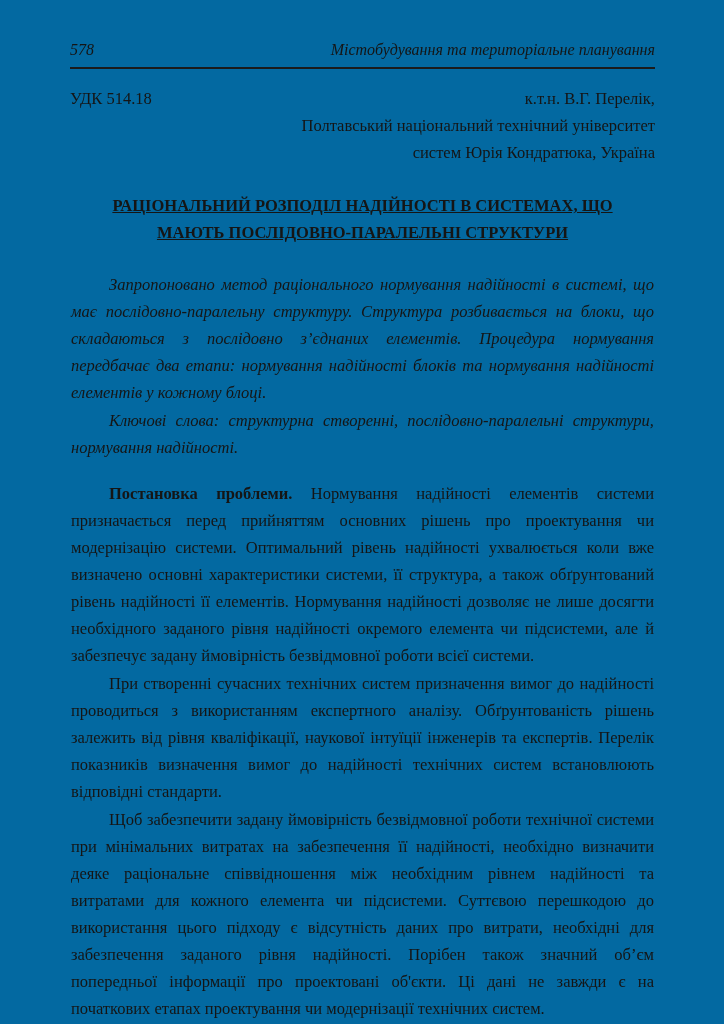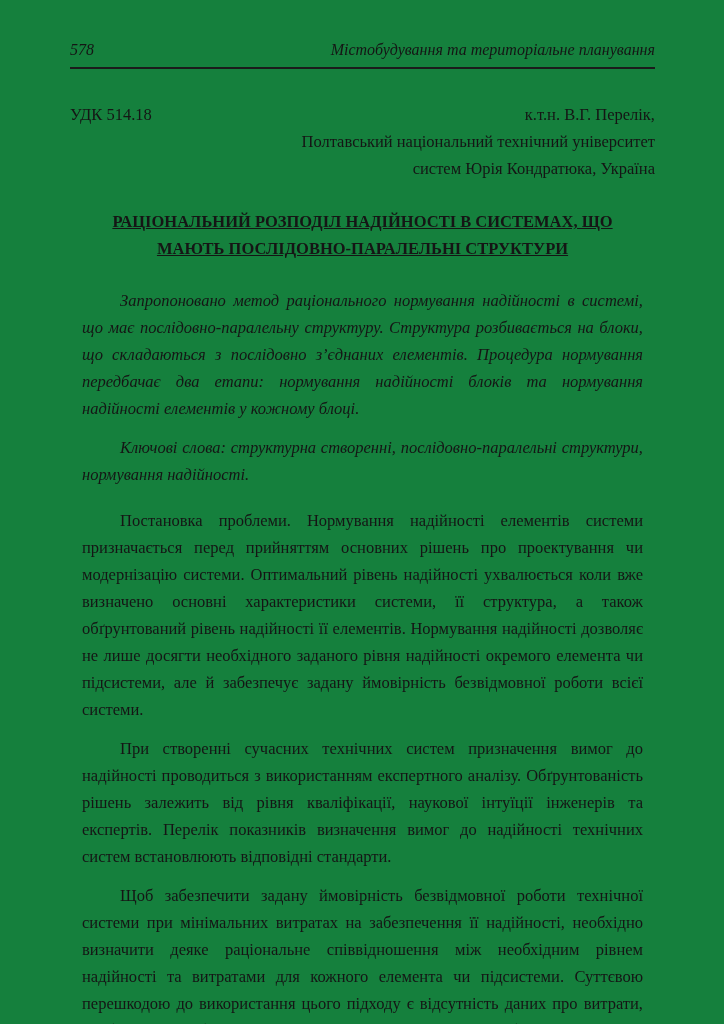--- a/index.html
+++ b/index.html
@@ -1,58 +1,58 @@
 <!DOCTYPE html>
 <html lang="uk"><head>
 <meta charset="utf-8">
 <style>
   html, body { margin: 0; padding: 0; background: #888; }
   .page {
     position: relative;
     width: 724px;
     height: 1024px;
     margin: 0 auto;
-    background: #15803d;
+    background: #0369a1;
     box-sizing: border-box;
     padding: 36px 69px 0 70px;
     font-family: "Liberation Serif", "DejaVu Serif", serif;
     color: #151515;
     font-size: 16.5px;
     line-height: 27px;
     overflow: hidden;
   }
   .running-header {
     display: flex;
     justify-content: space-between;
     align-items: baseline;
     font-style: italic;
     font-size: 16px;
     border-bottom: 2px solid #1b1b1b;
     padding-bottom: 4px;
   }
-  .meta-block { margin-top: 32px; }
+  .meta-block { margin-top: 16px; }
   .meta-row {
     display: flex;
     justify-content: space-between;
     align-items: baseline;
   }
   .meta-right { text-align: right; }
   .article-title {
     margin: 26px 8px 0 8px;
     text-align: center;
     font-weight: bold;
     font-size: 16.5px;
     line-height: 27px;
     text-decoration: underline;
   }
-  p { margin: 12px; text-align: justify; text-indent: 38px; }
+  p { margin: 1px; text-align: justify; text-indent: 38px; }
   .abstract-p { margin-top: 25px; font-style: italic; }
   .keywords-p { font-style: italic; }
   .body-start { margin-top: 19px; }
-  .lead { font-weight: normal; }
+  .lead { font-weight: bold; }
 </style>
 </head>
 <body>
 
 <div class="page">
 
   <div class="running-header">
     <span>578</span>
     <span>Містобудування та територіальне планування</span>
   </div>

